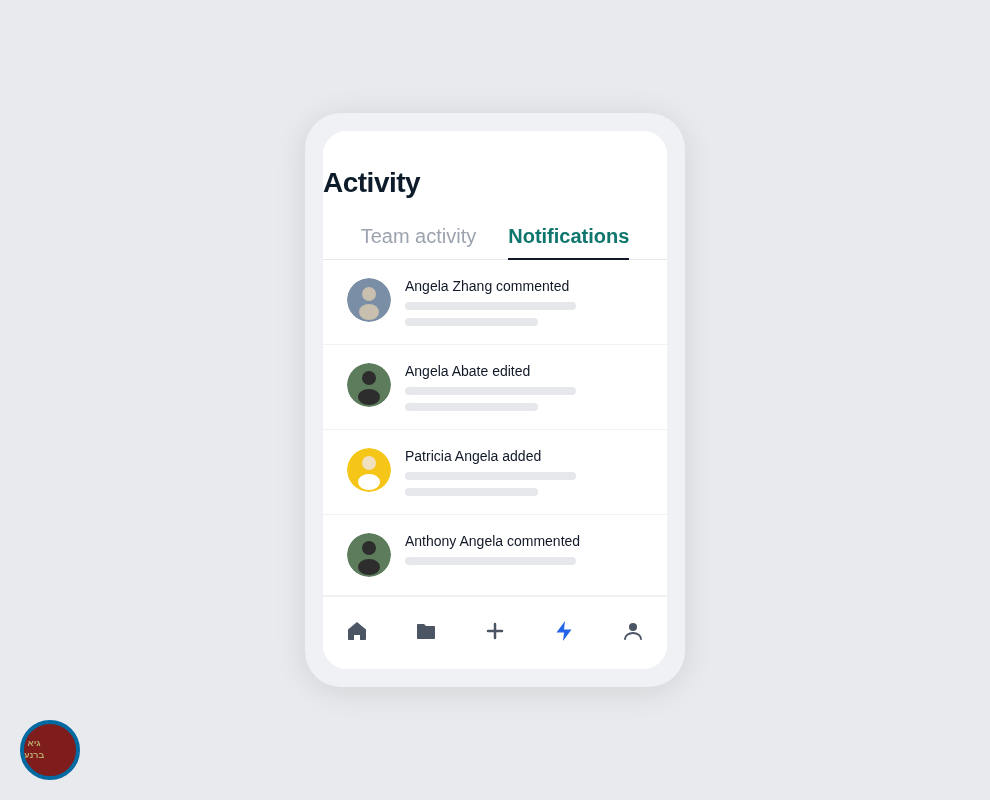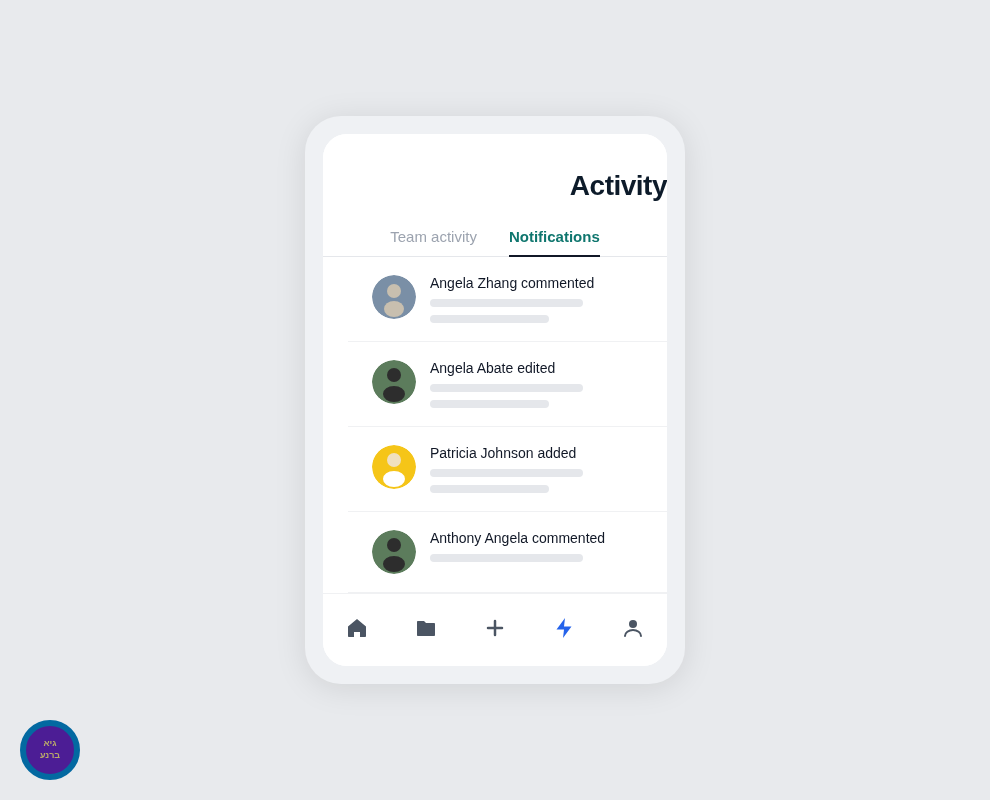--- a/index.html
+++ b/index.html
@@ -23,21 +23,21 @@
 
     .phone-inner {
       background: #fff;
       border-radius: 24px;
       overflow: hidden;
       display: flex;
       flex-direction: column;
     }
 
     .page-title-section {
-      text-align: right;
+      text-align: left;
       padding: 36px 0 18px;
       background: #fff;
     }
 
     .page-title {
       font-size: 28px;
       font-weight: 700;
       color: #0d1b2a;
       letter-spacing: -0.5px;
     }
@@ -45,39 +45,38 @@
     .tabs {
       display: flex;
       justify-content: center;
       gap: 32px;
       padding: 8px 0 0;
       border-bottom: 1.5px solid #e5e7eb;
       background: #fff;
     }
 
     .tab {
-      font-size: 15px;
+      font-size: 20px;
       padding-bottom: 10px;
       cursor: pointer;
       color: #9ca3af;
       font-weight: 400;
       border-bottom: 2.5px solid transparent;
       margin-bottom: -1.5px;
     }
 
     .tab.active {
       color: #0f766e;
       font-weight: 600;
       border-bottom: 2.5px solid #111827;
     }
 
     .activity-list {
       background: #fff;
       flex: 1;
-      margin-left: 25px;
     }
 
     .activity-item {
       display: flex;
       align-items: flex-start;
       padding: 18px 24px;
       border-bottom: 1px solid #f0f1f3;
       gap: 14px;
     }
 
@@ -138,25 +137,24 @@
     }
 
     
     .watermark {
       position: fixed;
       bottom: 20px;
       left: 20px;
       width: 60px;
       height: 60px;
       border-radius: 50%;
-      background: #4c1d95;
-      display: flex;
-      align-items: center;
-      justify-content: center;
-      border: 6px solid #0369a1;
+      background: #7f1d1d;
+      display: flex;
+      align-items: center;
+      border: 4px solid #0369a1;
       overflow: hidden;
     }
     .watermark-text {
       color: #b8a96a;
       font-size: 9px;
       font-weight: 700;
       text-align: center;
       line-height: 1.3;
     }
   </style>
@@ -219,21 +217,21 @@
         <div class="avatar">
           <svg width="44" height="44" viewBox="0 0 44 44" xmlns="http://www.w3.org/2000/svg">
             <circle cx="22" cy="22" r="22" fill="#f5c518"></circle>
 
             <circle cx="22" cy="15" r="7" fill="#f0e0c0"></circle>
 
             <ellipse cx="22" cy="34" rx="11" ry="8" fill="#ffffff"></ellipse>
           </svg>
         </div>
         <div class="item-content">
-          <div class="item-action">Patricia Johnson added</div>
+          <div class="item-action">Patricia Angela added</div>
           <div class="skeleton-line skeleton-long"></div>
           <div class="skeleton-line skeleton-short"></div>
         </div>
       </div>
 
       <div class="activity-item">
         <div class="avatar">
           <svg width="44" height="44" viewBox="0 0 44 44" xmlns="http://www.w3.org/2000/svg">
             <circle cx="22" cy="22" r="22" fill="#5c7c5c"></circle>
             <circle cx="22" cy="15" r="7" fill="#2d2d2d"></circle>

